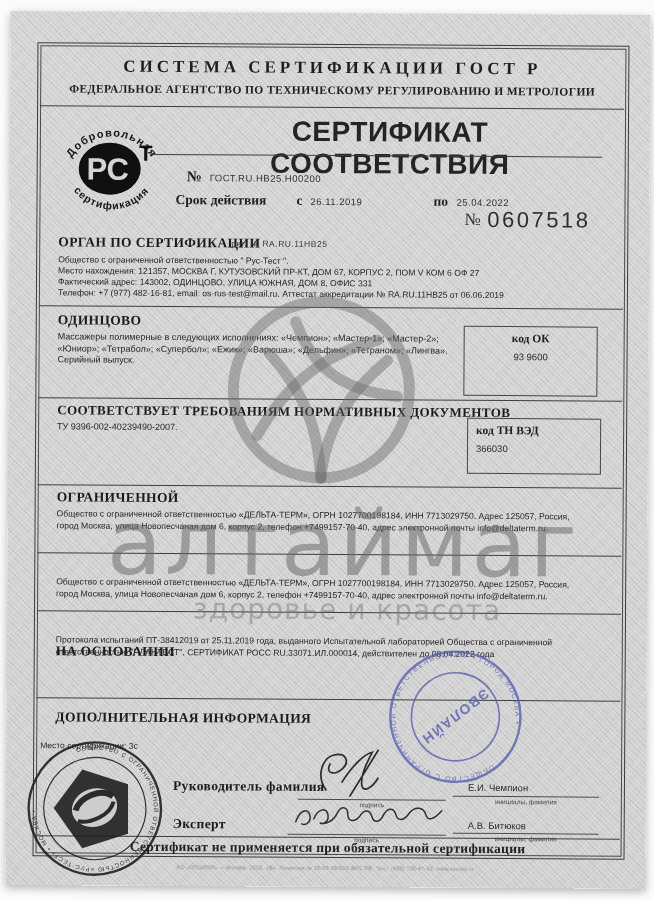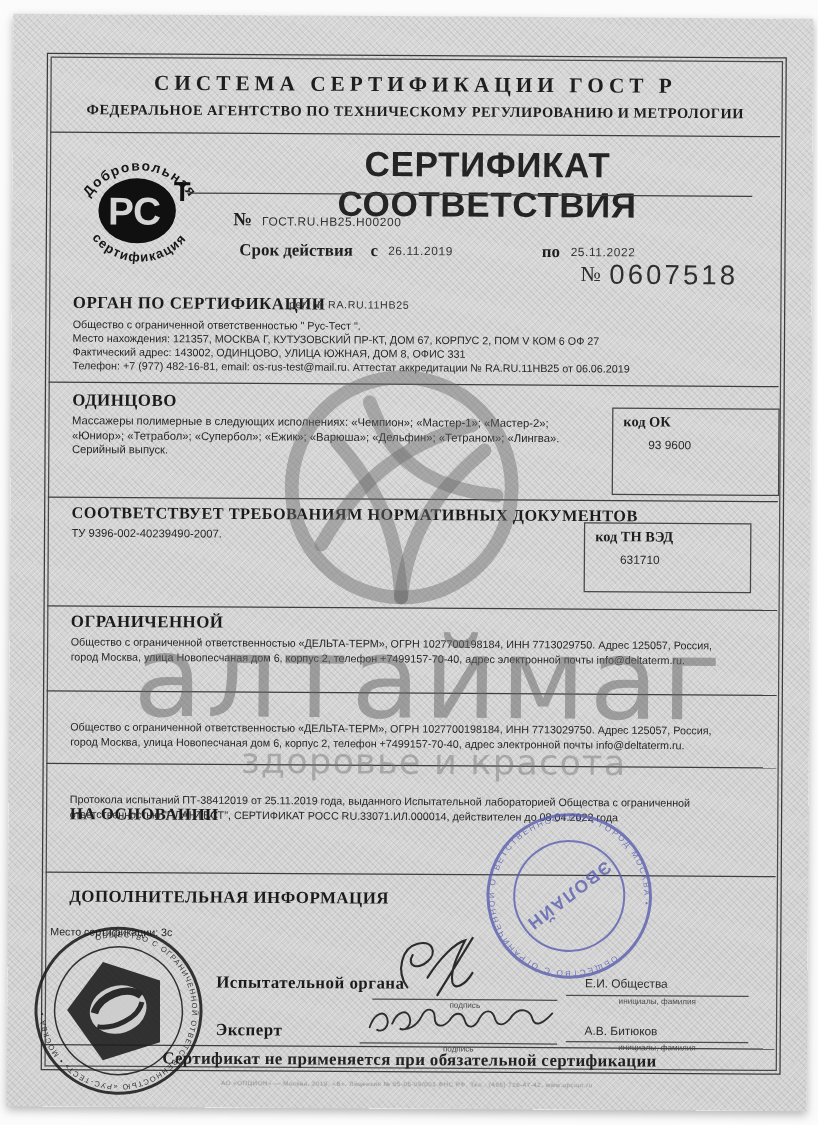--- a/index.html
+++ b/index.html
@@ -25,21 +25,21 @@
   .no-sign{font:bold 15px "Liberation Serif",serif;color:#1e1e1e;}
   .small-val{font:9.5px "Liberation Sans",sans-serif;color:#333;letter-spacing:.5px;}
   .bold-serif{font:bold 13.5px "Liberation Serif",serif;color:#1e1e1e;}
   .blank-no{font:17px "Liberation Serif",serif;color:#2c2c2c;}
   .blank-digits{font:22px "Liberation Sans",sans-serif;letter-spacing:2.5px;color:#2e2e2e;}
   .st{font:bold 13.5px "Liberation Serif",serif;color:#1b1b1b;letter-spacing:.4px;}
   .bt{font:8.6px "Liberation Sans",sans-serif;line-height:11.5px;color:#262626;}
   .nowrap{white-space:nowrap;}
   .code-box{border:1px solid #454545;padding:5px 8px;}
   .code-label{font:bold 11.5px "Liberation Serif",serif;color:#1e1e1e;}
-  .code-val{font:9.5px "Liberation Sans",sans-serif;color:#2a2a2a;margin:7px 0 0 20px;}
+  .code-val{font:9.5px "Liberation Sans",sans-serif;color:#2a2a2a;margin:7px 0 0 0;}
   .sig-line{height:0;border-top:1px solid #4c4c4c;}
   .caption{font:6.5px "Liberation Sans",sans-serif;color:#4a4a4a;text-align:center;}
   .sig-name{font:9.5px "Liberation Sans",sans-serif;color:#2c2c2c;}
   .note{left:27px;top:827px;width:590px;text-align:center;
     font:bold 13.5px "Liberation Serif",serif;color:#222;letter-spacing:.3px;}
   .fineprint{left:0;top:852px;width:640px;text-align:center;
     font:5px "Liberation Sans",sans-serif;color:#8a8a8a;letter-spacing:.4px;filter:blur(.3px);}
   .wm{pointer-events:none;}
   .wm-brand{left:96px;top:478px;width:480px;text-align:center;
     font:500 90px "DejaVu Sans",sans-serif;letter-spacing:3px;color:rgba(104,104,104,.52);}
@@ -77,52 +77,52 @@
       <text x="94" y="52" text-anchor="middle" font-family="Liberation Sans, sans-serif" font-size="22" font-weight="bold" fill="#101010">Т</text>
     </svg>
   </div>
 
   <div class="abs doc-title">СЕРТИФИКАТ СООТВЕТСТВИЯ</div>
   <div class="abs rule" style="left:140px;top:142px;width:452px;border-top-width:1.2px;"></div>
 
   <span class="abs no-sign" style="left:177px;top:156px;">№</span>
   <span class="abs small-val" style="left:200px;top:160px;">ГОСТ.RU.НВ25.Н00200</span>
 
-  <span class="abs bold-serif" style="left:182px;top:180px;">Срок действия</span>
+  <span class="abs bold-serif" style="left:166px;top:180px;">Срок действия</span>
   <span class="abs bold-serif" style="left:287px;top:180px;">с</span>
   <span class="abs small-val" style="left:301px;top:183px;">26.11.2019</span>
   <span class="abs bold-serif" style="left:424px;top:180px;">по</span>
-  <span class="abs small-val" style="left:447px;top:183px;">25.11.2022</span>
+  <span class="abs small-val" style="left:447px;top:183px;">25.04.2022</span>
 
   <span class="abs blank-no" style="left:455px;top:196px;">№</span>
   <span class="abs blank-digits" style="left:478px;top:193px;">0607518</span>
 
   <span class="abs st" style="left:49px;top:223px;">ОРГАН ПО СЕРТИФИКАЦИИ</span>
   <span class="abs small-val" style="left:222px;top:226px;font-size:8.5px;">рег. № RA.RU.11НВ25</span>
   <div class="abs bt nowrap" style="left:49px;top:243px;">Общество с ограниченной ответственностью " Рус-Тест ".</div>
   <div class="abs bt nowrap" style="left:49px;top:254px;">Место нахождения: 121357, МОСКВА Г, КУТУЗОВСКИЙ ПР-КТ, ДОМ 67, КОРПУС 2, ПОМ V КОМ 6 ОФ 27</div>
   <div class="abs bt nowrap" style="left:49px;top:265px;">Фактический адрес: 143002, ОДИНЦОВО, УЛИЦА ЮЖНАЯ, ДОМ 8, ОФИС 331</div>
   <div class="abs bt nowrap" style="left:49px;top:276px;">Телефон: +7 (977) 482-16-81, email: os-rus-test@mail.ru. Аттестат аккредитации № RA.RU.11НВ25 от 06.06.2019</div>
 
   <div class="abs rule" style="left:30px;top:294px;width:584px;"></div>
 
   <span class="abs st" style="left:49px;top:301px;">ОДИНЦОВО</span>
   <div class="abs bt" style="left:49px;top:320px;width:400px;font-size:9px;">Массажеры полимерные в следующих исполнениях: «Чемпион»; «Мастер-1»; «Мастер-2»; «Юниор»; «Тетрабол»; «Супербол»; «Ежик»; «Варюша»; «Дельфин»; «Тетраном»; «Лингва». Серийный выпуск.</div>
-  <div class="abs code-box" style="left:481px;top:312px;width:116px;height:58px;">
+  <div class="abs code-box" style="left:455px;top:312px;width:116px;height:58px;text-align:center;">
     <div class="code-label">код ОК</div>
     <div class="code-val">93 9600</div>
   </div>
 
   <div class="abs rule" style="left:30px;top:386px;width:584px;"></div>
 
   <span class="abs st" style="left:49px;top:391px;font-size:13px;">СООТВЕТСТВУЕТ ТРЕБОВАНИЯМ НОРМАТИВНЫХ ДОКУМЕНТОВ</span>
   <div class="abs bt" style="left:49px;top:410px;width:380px;font-size:9px;">ТУ 9396-002-40239490-2007.</div>
   <div class="abs code-box" style="left:459px;top:404px;width:116px;height:44px;">
     <div class="code-label">код ТН ВЭД</div>
-    <div class="code-val">631710</div>
+    <div class="code-val">366030</div>
   </div>
 
   <div class="abs rule" style="left:30px;top:473px;width:584px;"></div>
 
   <span class="abs st" style="left:49px;top:478px;">ОГРАНИЧЕННОЙ</span>
   <div class="abs bt" style="left:49px;top:497px;width:520px;">Общество с ограниченной ответственностью «ДЕЛЬТА-ТЕРМ», ОГРН 1027700198184, ИНН 7713029750. Адрес 125057, Россия, город Москва, улица Новопесчаная дом 6, корпус 2, телефон +7499157-70-40, адрес электронной почты info@deltaterm.ru.</div>
 
   <div class="abs rule" style="left:30px;top:541px;width:584px;"></div>
 
   <div class="abs bt" style="left:49px;top:565px;width:520px;">Общество с ограниченной ответственностью «ДЕЛЬТА-ТЕРМ», ОГРН 1027700198184, ИНН 7713029750. Адрес 125057, Россия, город Москва, улица Новопесчаная дом 6, корпус 2, телефон +7499157-70-40, адрес электронной почты info@deltaterm.ru.</div>
@@ -130,29 +130,29 @@
   <div class="abs rule" style="left:30px;top:599px;width:584px;"></div>
 
   <span class="abs st" style="left:49px;top:632px;text-align:right;">НА ОСНОВАНИИ</span>
   <div class="abs bt" style="left:49px;top:623px;width:500px;">Протокола испытаний ПТ-38412019 от 25.11.2019 года, выданного Испытательной лабораторией Общества с ограниченной ответственностью "ПЛАНТЕСТ", СЕРТИФИКАТ РОСС RU.33071.ИЛ.000014, действителен до 08.04.2022 года</div>
 
   <div class="abs rule" style="left:30px;top:686px;width:584px;"></div>
 
   <span class="abs st" style="left:49px;top:698px;">ДОПОЛНИТЕЛЬНАЯ ИНФОРМАЦИЯ</span>
   <div class="abs bt" style="left:34px;top:729px;font-size:8.5px;">Место сертификации: 3с</div>
 
-  <span class="abs st" style="left:167px;top:766px;font-size:13.5px;">Испытательной органа</span>
+  <span class="abs st" style="left:167px;top:766px;font-size:13.5px;">Руководитель фамилия</span>
   <div class="abs" style="left:292px;top:733px;">
     <svg width="130" height="52" viewBox="0 0 130 52">
       <path d="M28,44 C18,30 24,12 36,9 C48,6 52,16 44,23 C36,30 27,27 32,18 M44,36 C54,20 66,8 74,6 C68,18 62,30 64,40 C66,46 74,42 80,32 M80,4 L52,50" stroke="#2b2b2b" stroke-width="1.7" fill="none" stroke-linecap="round"></path>
     </svg>
   </div>
   <div class="abs sig-line" style="left:292px;top:786px;width:148px;"></div>
   <div class="abs caption" style="left:292px;top:788px;width:148px;">подпись</div>
-  <div class="abs sig-name" style="left:462px;top:768px;">Е.И. Общества</div>
+  <div class="abs sig-name" style="left:462px;top:768px;">Е.И. Чемпион</div>
   <div class="abs sig-line" style="left:447px;top:782px;width:146px;"></div>
   <div class="abs caption" style="left:447px;top:784px;width:146px;">инициалы, фамилия</div>
 
   <span class="abs st" style="left:167px;top:804px;font-size:13.5px;">Эксперт</span>
   <div class="abs" style="left:282px;top:785px;">
     <svg width="165" height="36" viewBox="0 0 165 36">
       <path d="M8,24 C12,12 20,10 22,17 C24,24 18,28 14,26 M26,21 C30,11 38,9 40,16 C42,23 36,27 32,25 C38,27 46,23 50,14 C54,7 60,9 60,16 C60,23 66,25 72,18 C76,11 82,11 84,18 C86,25 92,25 96,16 C100,9 106,9 108,16 C110,23 116,23 122,14 C128,7 136,9 138,16 C140,23 146,21 154,12" stroke="#2e2e2e" stroke-width="1.5" fill="none" stroke-linecap="round"></path>
     </svg>
   </div>
   <div class="abs sig-line" style="left:282px;top:821px;width:158px;"></div>

